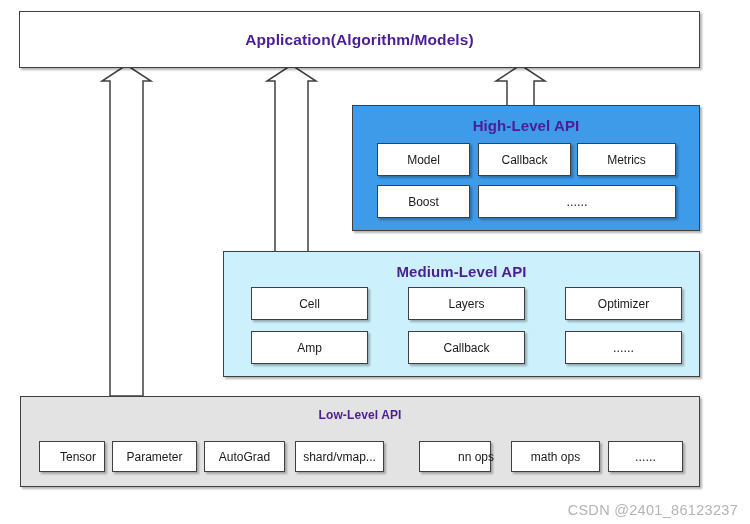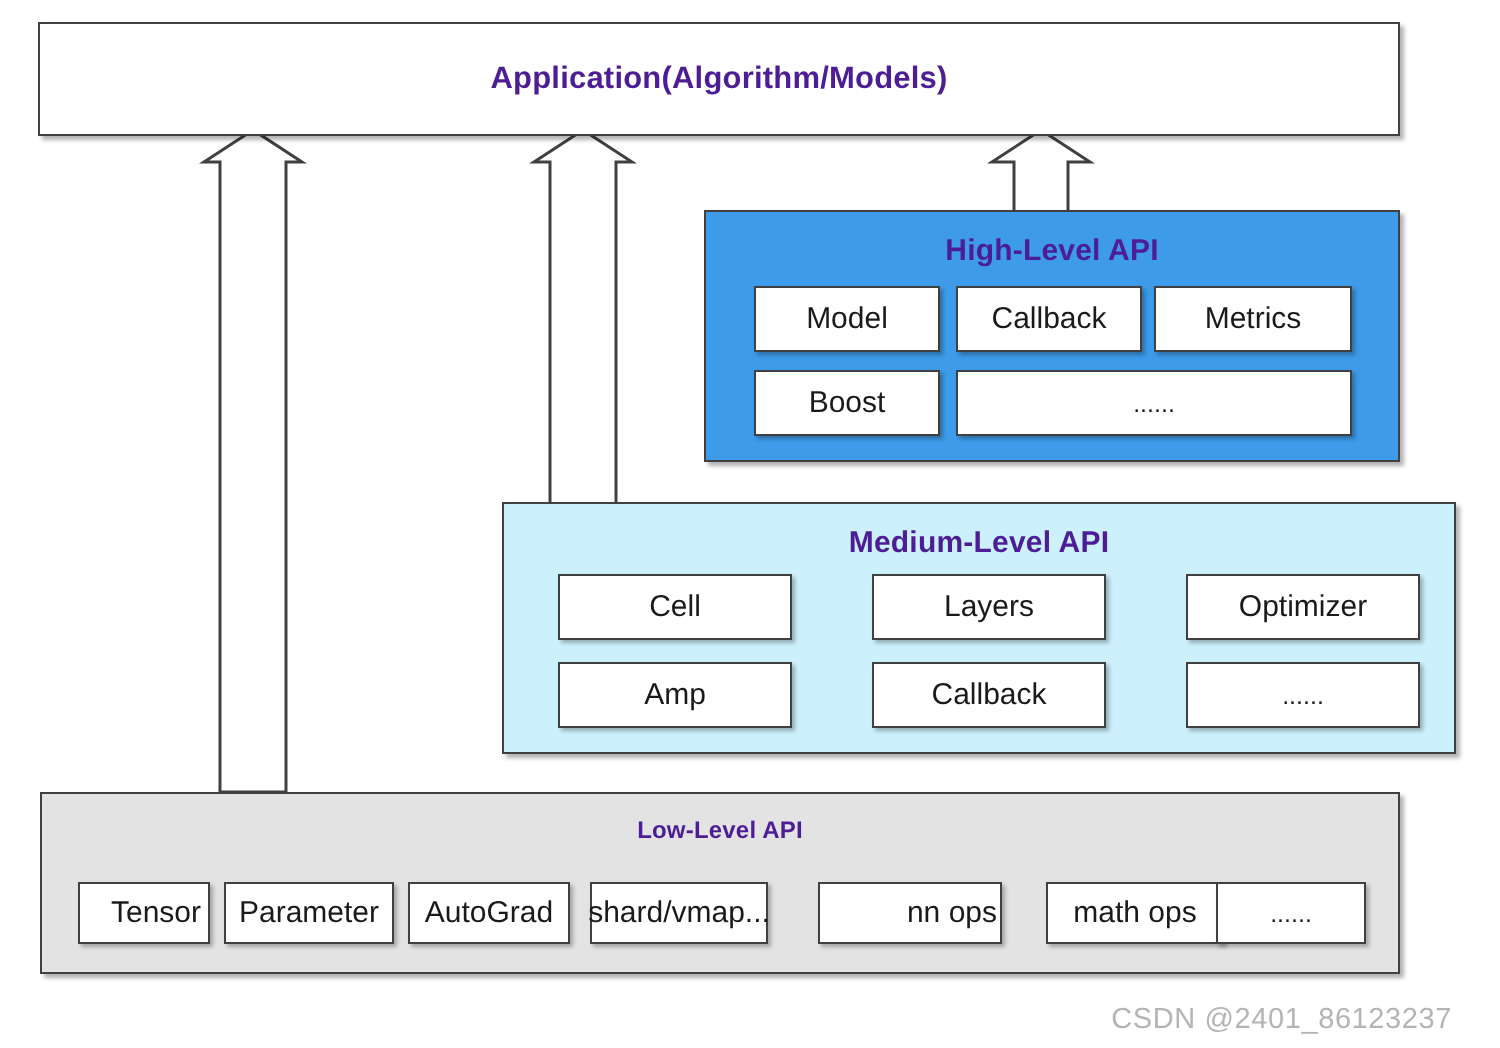--- a/index.html
+++ b/index.html
@@ -69,21 +69,20 @@
     font-size: 15px;
   }
 
   
   #medium-level {
     left: 223px;
     top: 251px;
     width: 477px;
     height: 126px;
     background: #CCF0FC;
-    margin-left: 28px;
   }
   #medium-level .layer-title {
     top: 11px;
     font-size: 15px;
   }
 
   
   #low-level {
     left: 20px;
     top: 396px;
@@ -100,21 +99,21 @@
   .chip {
     position: absolute;
     box-sizing: border-box;
     background: #ffffff;
     border: 1.6px solid #404040;
     box-shadow: 1.5px 1.5px 2px rgba(0,0,0,0.28);
     display: flex;
     align-items: center;
     justify-content: center;
     color: #1a1a1a;
-    font-size: 15px;
+    font-size: 12px;
     white-space: nowrap;
   }
   .chip.small { font-size: 12.5px; }
 
   
   #high-level .chip { height: 33px; }
   #high-level .row1 { top: 37px; }
   #high-level .row2 { top: 79px; }
 
   
@@ -133,21 +132,21 @@
   .arrow path {
     fill: #ffffff;
     stroke: #404040;
     stroke-width: 1.5;
     stroke-linejoin: miter;
   }
 
   
   #watermark {
     position: absolute;
-    right: 24px;
+    right: 12px;
     bottom: 6px;
     font-size: 14.5px;
     color: #b4b4b4;
     letter-spacing: 0.3px;
     white-space: nowrap;
   }
 </style>
 </head>
 <body>
 
@@ -192,20 +191,20 @@
     <div class="chip row2 small" style="left:341px;">......</div>
   </div>
 
   <div class="layer" id="low-level">
     <div class="layer-title">Low-Level API</div>
 
     <div class="chip" style="left:18px; width:66px;padding-left:12px;">Tensor</div>
     <div class="chip" style="left:91px; width:85px;">Parameter</div>
     <div class="chip" style="left:183px; width:81px;">AutoGrad</div>
     <div class="chip" style="left:274px; width:89px;">shard/vmap...</div>
-    <div class="chip" style="left:388px; width:92px;padding-left:42px;">nn ops</div>
-    <div class="chip" style="left:502px; width:89px;">math ops</div>
+    <div class="chip" style="left:398px; width:72px;padding-left:42px;">nn ops</div>
+    <div class="chip" style="left:490px; width:89px;">math ops</div>
     <div class="chip small" style="left:587px; width:75px;">......</div>
   </div>
 
   <div id="watermark">CSDN @2401_86123237</div>
 
 </div>
 
 </body></html>

